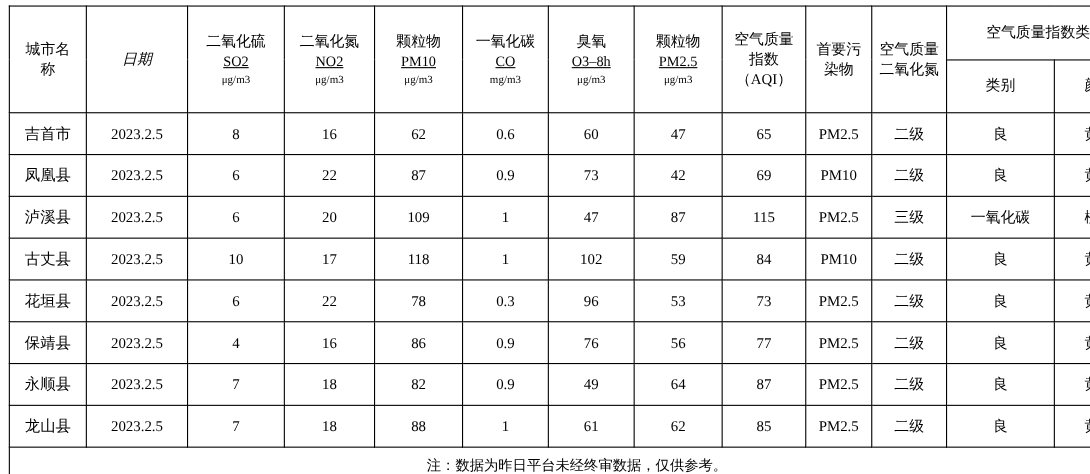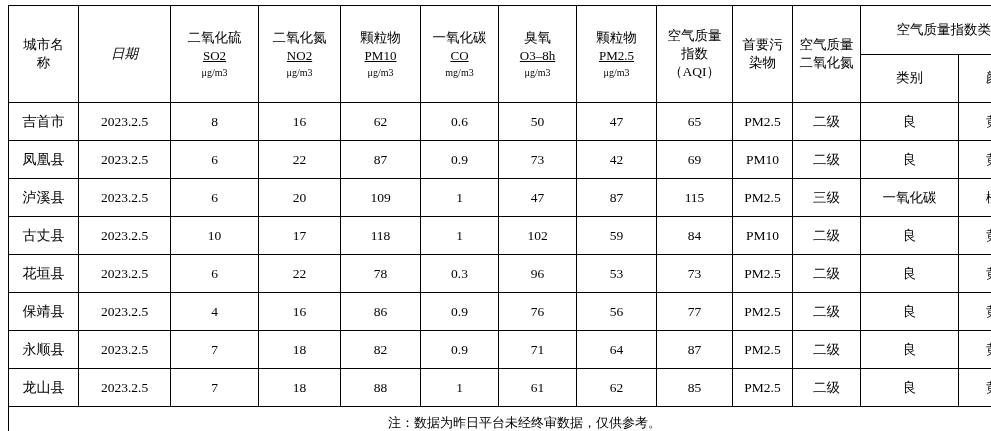--- a/index.html
+++ b/index.html
@@ -170,21 +170,21 @@
       </tr>
     </thead>
     <tbody>
       <tr>
         <td class="city">吉首市</td>
         <td class="date">2023.2.5</td>
         <td class="num">8</td>
         <td class="num">16</td>
         <td class="num">62</td>
         <td class="num">0.6</td>
-        <td class="num">50</td>
+        <td class="num">60</td>
         <td class="num">47</td>
         <td class="num">65</td>
         <td class="prim">PM2.5</td>
         <td class="level">二级</td>
         <td class="cat">良</td>
         <td class="color">黄色</td>
       </tr>
       <tr>
         <td class="city">凤凰县</td>
         <td class="date">2023.2.5</td>
@@ -260,21 +260,21 @@
         <td class="cat">良</td>
         <td class="color">黄色</td>
       </tr>
       <tr>
         <td class="city">永顺县</td>
         <td class="date">2023.2.5</td>
         <td class="num">7</td>
         <td class="num">18</td>
         <td class="num">82</td>
         <td class="num">0.9</td>
-        <td class="num">71</td>
+        <td class="num">49</td>
         <td class="num">64</td>
         <td class="num">87</td>
         <td class="prim">PM2.5</td>
         <td class="level">二级</td>
         <td class="cat">良</td>
         <td class="color">黄色</td>
       </tr>
       <tr>
         <td class="city">龙山县</td>
         <td class="date">2023.2.5</td>

